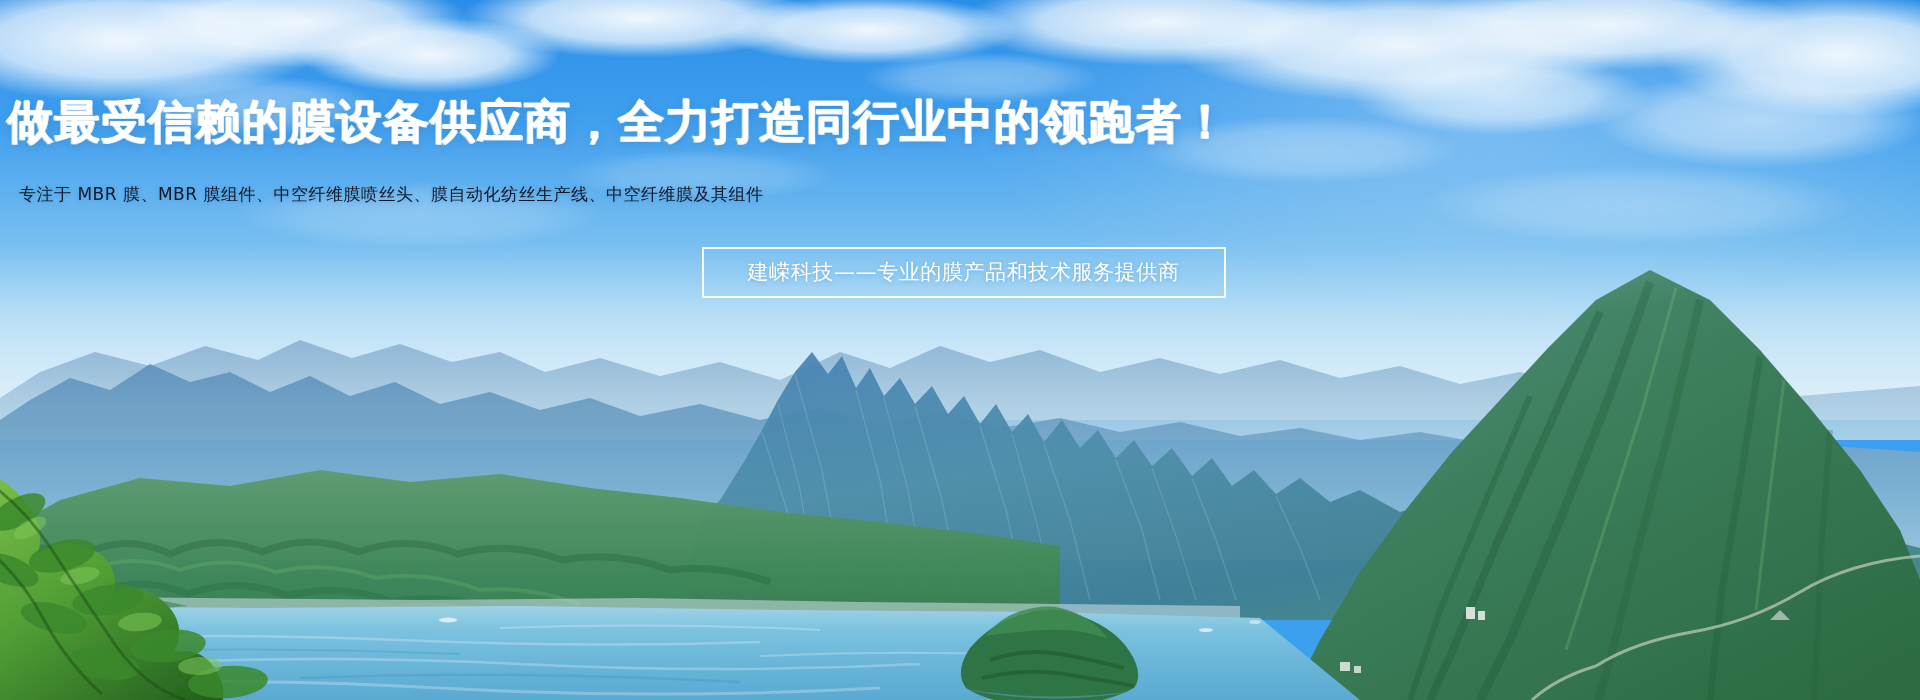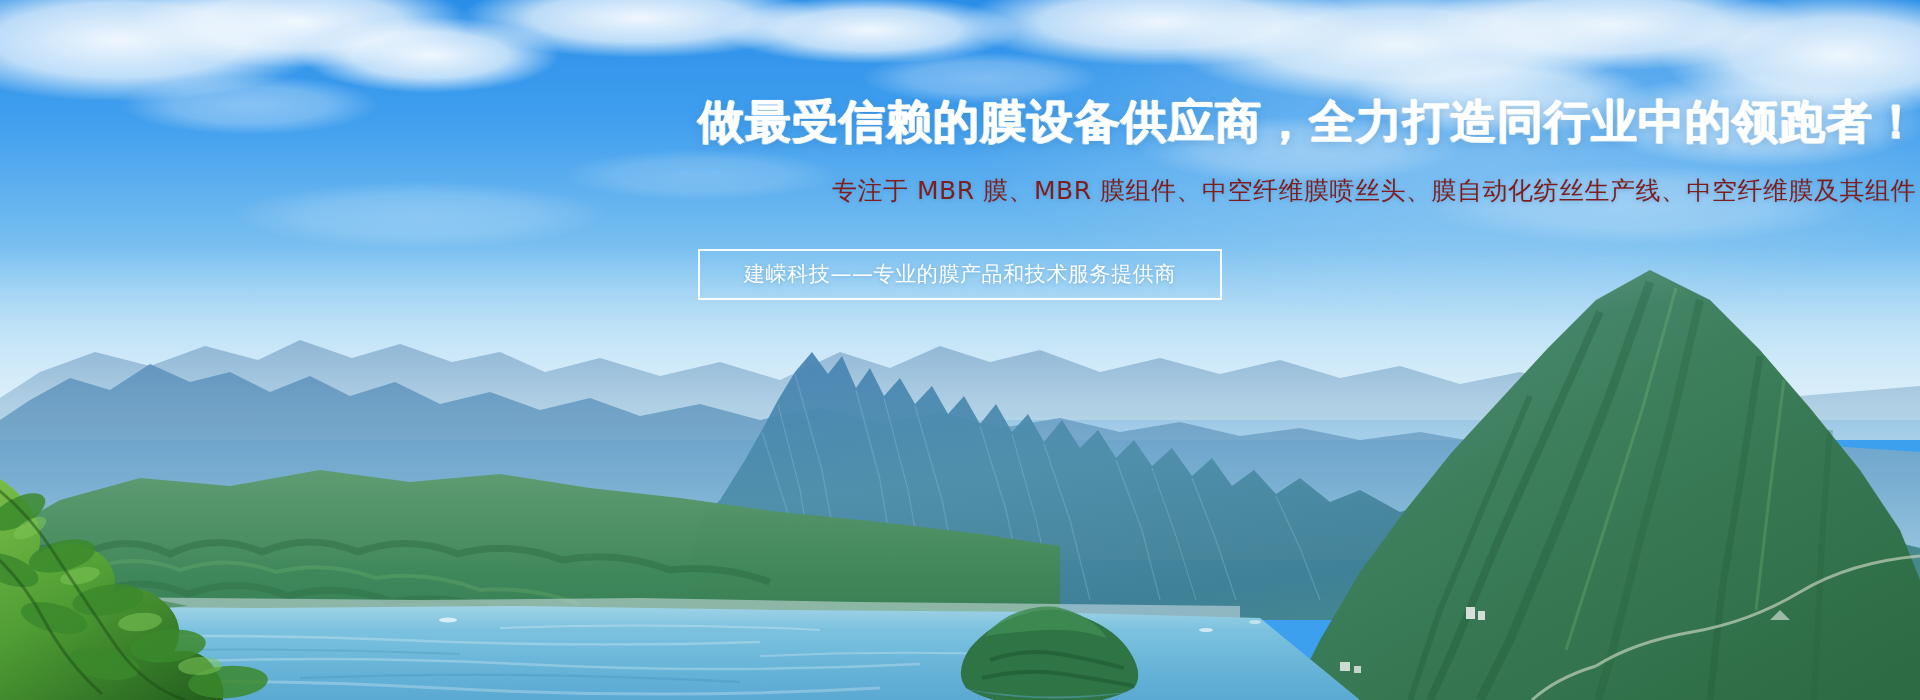--- a/index.html
+++ b/index.html
@@ -11,24 +11,24 @@
     width:1920px;
     height:700px;
     overflow:hidden;
     background:#3ca0ee;
   }
   .scene{position:absolute;inset:0;width:100%;height:100%;display:block;}
 
   
   .overlay{
     position:absolute;
-    left:0; top:0; right:0;
+    left:7px; top:0; right:0;
     height:420px;
     z-index:20;
-    text-align:right;
+    text-align:left;
     pointer-events:none;
   }
   .overlay > *{pointer-events:auto;}
 
   .headline{
     margin:0;
     padding-top:96px;
     font-size:46px;
     line-height:1.1;
     font-weight:bold;
@@ -37,25 +37,25 @@
     white-space:nowrap;
     text-shadow:
       0 0 1px rgba(255,255,255,.9),
       1px 1px 0 rgba(255,255,255,.85),
       -1px 1px 0 rgba(255,255,255,.55),
       0 3px 10px rgba(40,110,170,.35);
     font-family:"DejaVu Sans","Liberation Sans",sans-serif;
   }
 
   .subline{
-    margin:4px;
+    margin:12px;
     padding-top:24px;
-    font-size:25px;
+    font-size:17px;
     line-height:1.3;
-    color:#7f1d1d;
+    color:#0f172a;
     font-weight:400;
     letter-spacing:.5px;
     white-space:nowrap;
     text-shadow:0 1px 4px rgba(60,130,185,.45);
     font-family:"DejaVu Sans","Liberation Sans",sans-serif;
   }
 
   .tagline-wrap{
     margin:12px;
     padding-top:30px;

